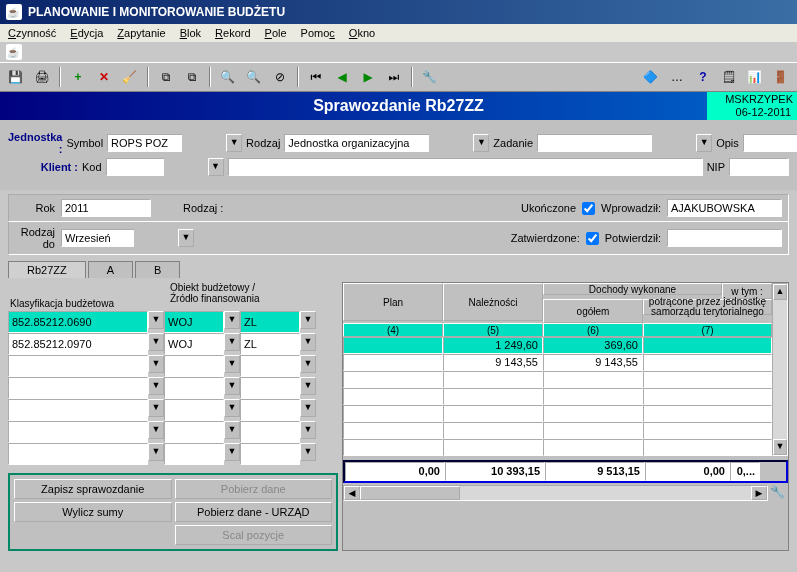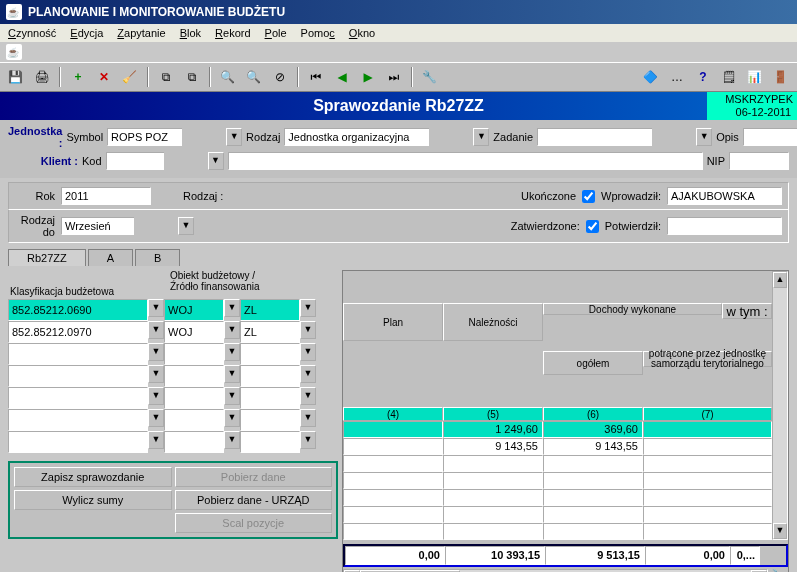--- a/index.html
+++ b/index.html
@@ -91,21 +91,21 @@
       background: #00ffc8;
       color: #000;
       font-size: 11px;
       font-weight: normal;
       padding-top: 14px;
       padding-right: 6px;
       text-align: right;
     }
     .form-area {
       background: #c0c0c0;
-      padding: 5px 8px;
+      padding: 11px 8px;
     }
     .form-row {
       display: flex;
       align-items: center;
       gap: 4px;
       margin-bottom: 3px;
     }
     .form-label {
       font-weight: bold;
       color: #000088;
@@ -196,21 +196,20 @@
     }
     .grid-head-cell {
       border: 1px outset #fff;
       background: #c0c0c0;
       font-size: 10px;
       text-align: center;
       padding: 2px;
       display: flex;
       align-items: center;
       justify-content: center;
-      margin-top: 32px;
     }
     .grid-body-row {
       display: flex;
     }
     .grid-cell {
       border: 1px inset #fff;
       background: #fff;
       height: 17px;
       font-size: 11px;
       text-align: right;
@@ -536,21 +535,21 @@
   <div class="right-panel">
     <div style="display:flex">
       <div style="flex:1">
 
         <div class="grid-head">
           <div class="grid-head-cell" style="width:100px;height:38px">Plan</div>
           <div class="grid-head-cell" style="width:100px;height:38px">Należności</div>
           <div style="display:flex;flex-direction:column;flex:1">
             <div style="display:flex">
               <div class="grid-head-cell" style="flex:1;height:12px">Dochody wykonane</div>
-              <div class="grid-head-cell" style="width:50px;height:16px;font-size:13px">w tym :</div>
+              <div class="grid-head-cell" style="width:50px;height:16px;font-size:10px">w tym :</div>
             </div>
             <div style="display:flex">
               <div class="grid-head-cell" style="width:100px;height:24px">ogółem</div>
               <div class="grid-head-cell" style="flex:1;height:16px;font-size:10px;line-height:1">potrącone przez jednostkę samorządu terytorialnego</div>
             </div>
           </div>
         </div>
         <div class="grid-head">
           <div class="grid-head-cell" style="width:100px;height:14px;background:#00e0c0">(4)</div>
           <div class="grid-head-cell" style="width:100px;height:14px;background:#00e0c0">(5)</div>

